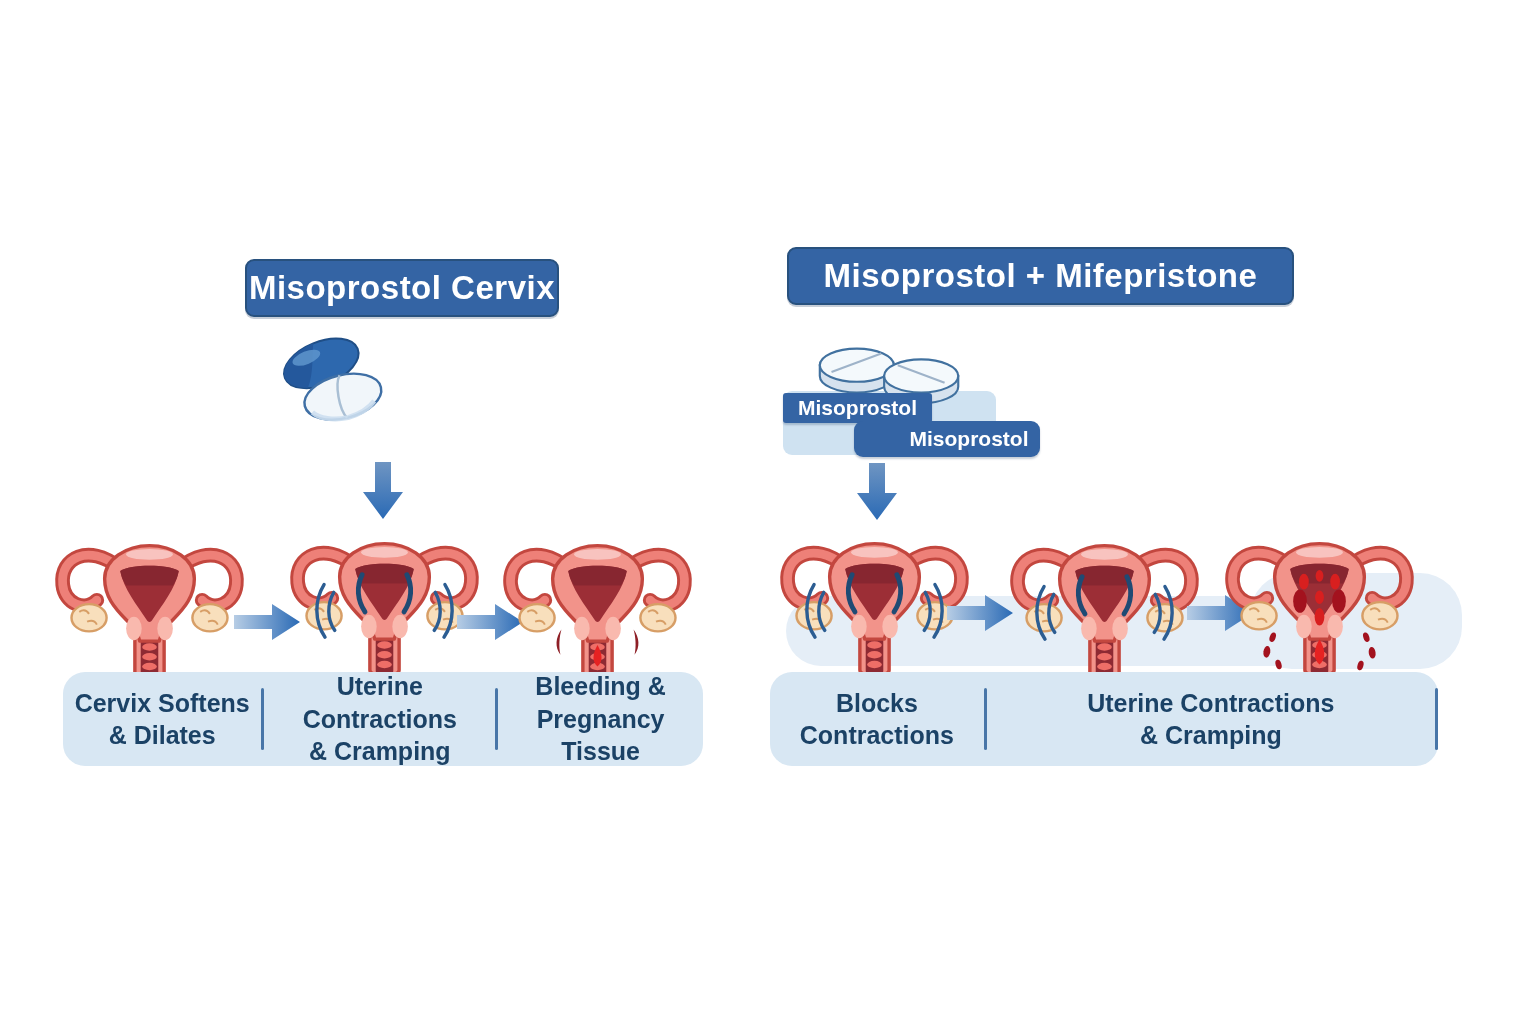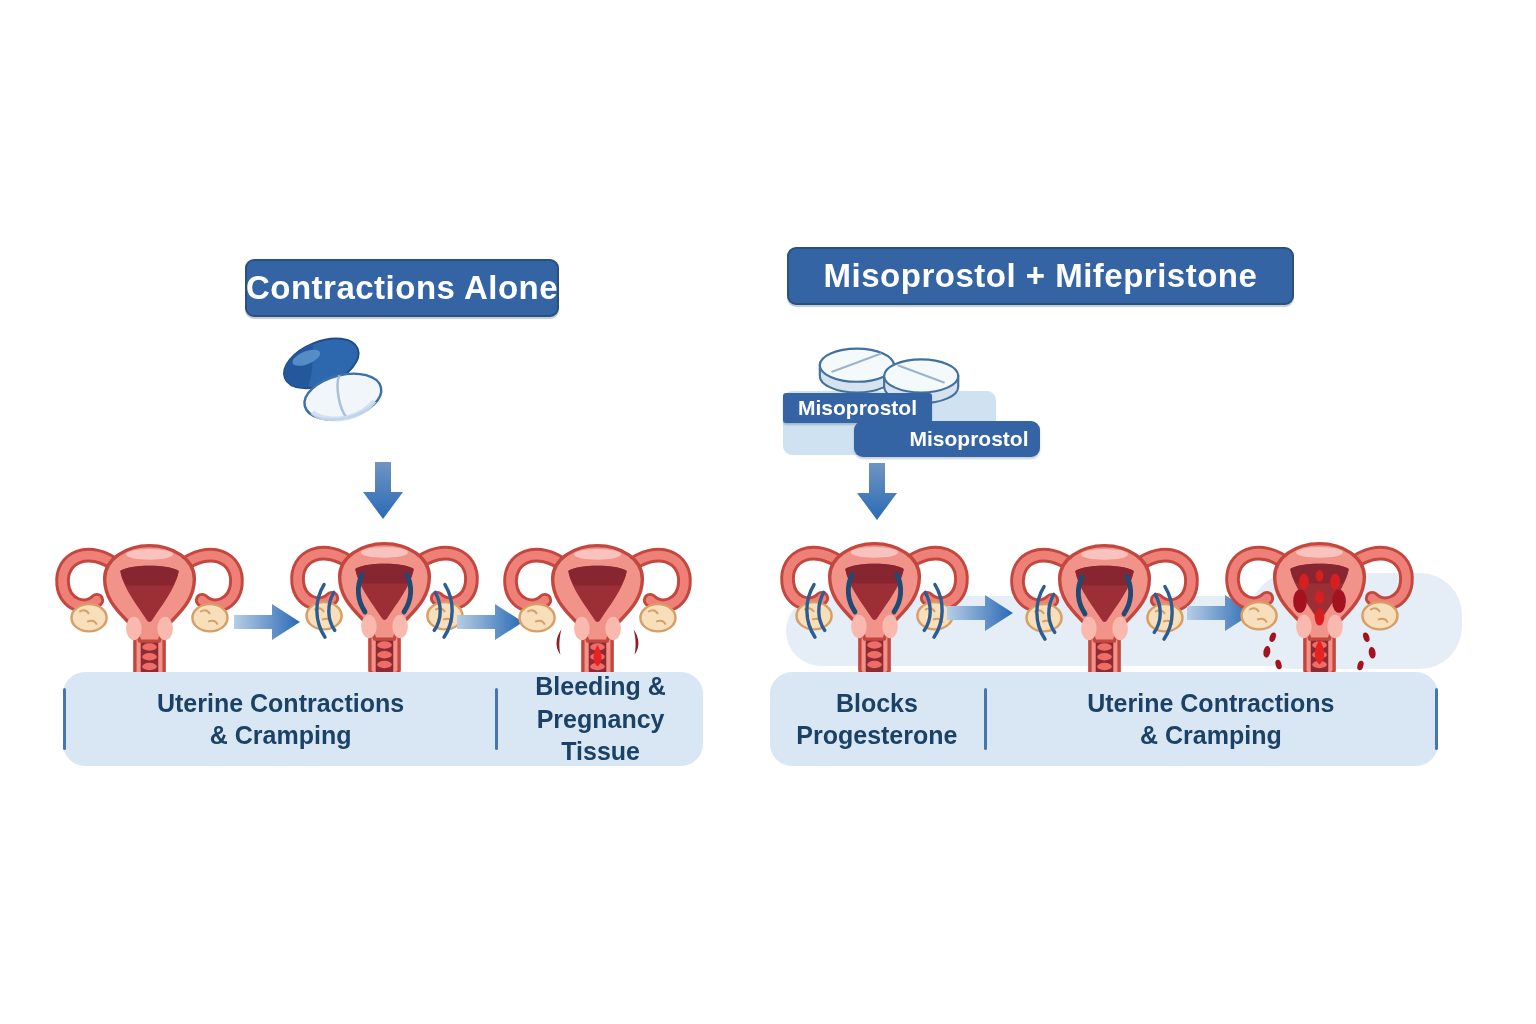--- a/index.html
+++ b/index.html
@@ -112,21 +112,21 @@
       </g>
       <g id="arrow-down-shape">
         <polygon points="14,2 30,2 30,32 42,32 22,59 2,32 14,32" fill="url(#gradV)"></polygon>
       </g>
     </defs>
   </svg>
 
   <section>
 
     <div class="banner abs" style="left:245px;top:259px;width:310px;height:54px;">
-      <span>Contractions Alone</span>
+      <span>Misoprostol Cervix</span>
     </div>
 
     <svg class="abs" style="left:272px;top:332px;" width="128" height="98" viewBox="0 0 130 100">
       <g transform="rotate(-22 50 32)">
         <ellipse cx="50" cy="32" rx="40" ry="22" fill="#2d68ae" stroke="#1f4e86" stroke-width="2"></ellipse>
         <path d="M50 10 A40 22 0 0 0 10 32 A40 22 0 0 0 28 50 C38 40 44 22 50 10 Z" fill="#24589c"></path>
         <ellipse cx="38" cy="21" rx="15" ry="6.5" fill="#5e95cc" opacity="0.85"></ellipse>
       </g>
       <g transform="rotate(-14 72 66)">
         <ellipse cx="72" cy="66" rx="40" ry="22" fill="#f1f6fa" stroke="#3f6fa5" stroke-width="2.5"></ellipse>
@@ -155,20 +155,24 @@
     <svg class="abs" style="left:455px;top:600px;" width="70" height="44" viewBox="0 0 70 44">
       <use href="#arrow-right-shape"></use>
     </svg>
 
     <svg class="abs" style="left:500px;top:530px;" width="195" height="156" viewBox="0 0 200 160">
       <use href="#ut-base"></use>
         <use href="#ut-bleed"></use>
     </svg>
 
     <div class="label-bar abs" style="left:63px;top:672px;width:640px;height:94px;">
+      <div class="label-cell" style="flex:0 0 31%;">
+        <div class="stage-label">Cervix Softens
+&amp; Dilates</div>
+      </div>
       <div class="vdivider"></div>
       <div class="label-cell" style="flex:1 1 auto;">
         <div class="stage-label">Uterine Contractions
 &amp; Cramping</div>
       </div>
       <div class="vdivider"></div>
       <div class="label-cell" style="flex:0 0 32%;">
         <div class="stage-label">Bleeding &amp;
 Pregnancy Tissue</div>
       </div>
@@ -229,21 +233,21 @@
     </svg>
 
     <svg class="abs" style="left:1222px;top:528px;" width="195" height="156" viewBox="0 0 200 160">
       <use href="#ut-base"></use>
         <use href="#ut-expel"></use>
     </svg>
 
     <div class="label-bar abs" style="left:770px;top:672px;width:668px;height:94px;">
       <div class="label-cell" style="flex:0 0 32%;">
         <div class="stage-label">Blocks
-Progesterone</div>
+Contractions</div>
       </div>
       <div class="vdivider"></div>
       <div class="label-cell" style="flex:1 1 auto;">
         <div class="stage-label">Uterine Contractions
 &amp; Cramping</div>
       </div>
       <div class="vdivider"></div>
     </div>
   </section>
 

